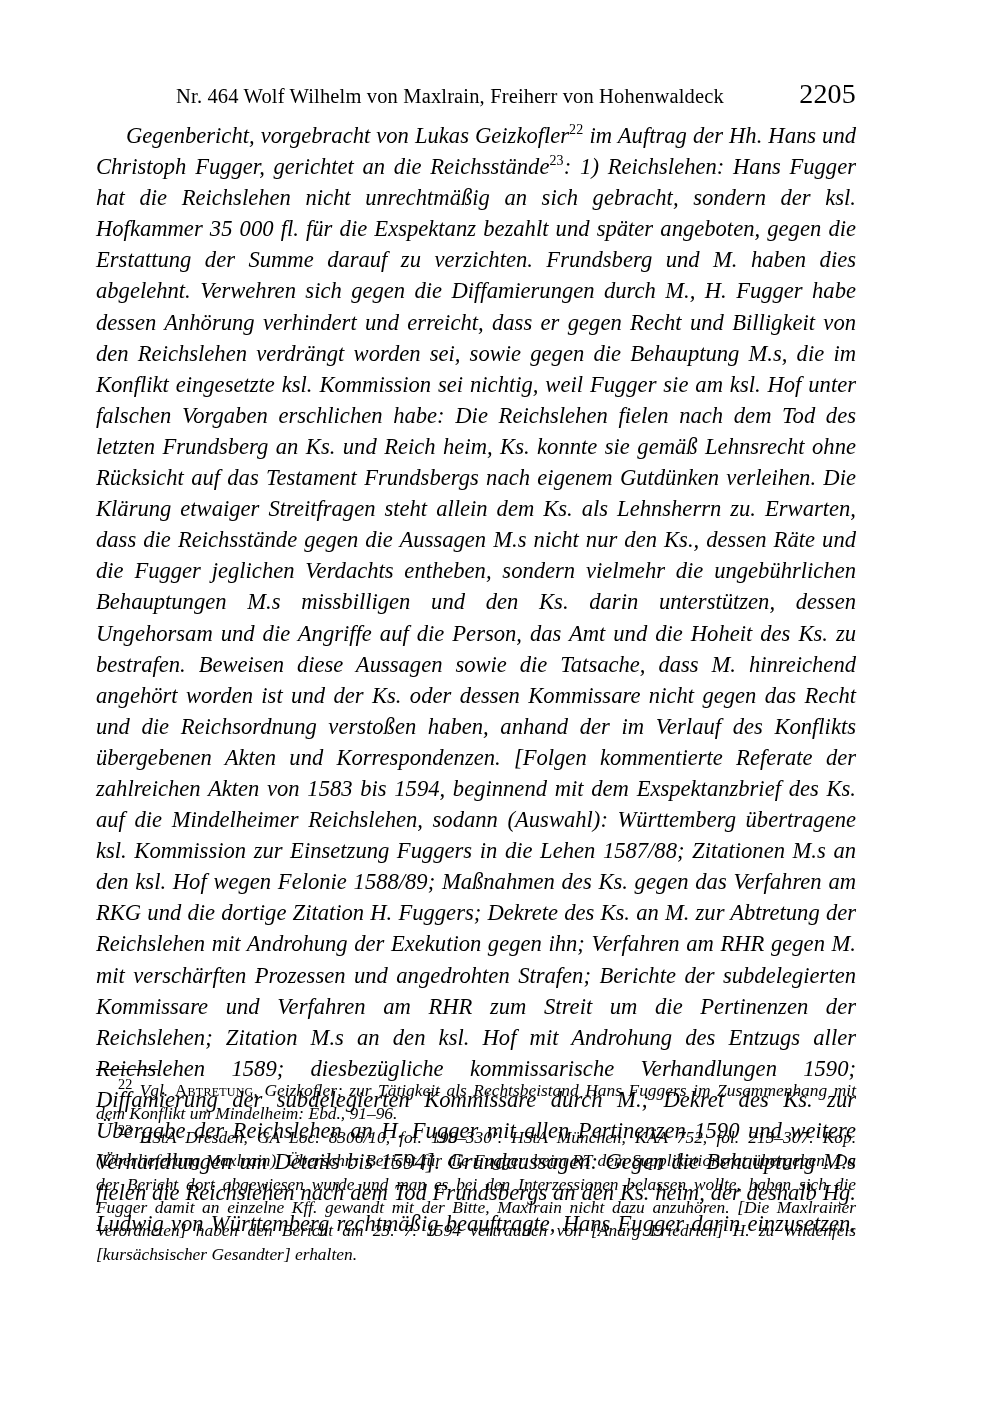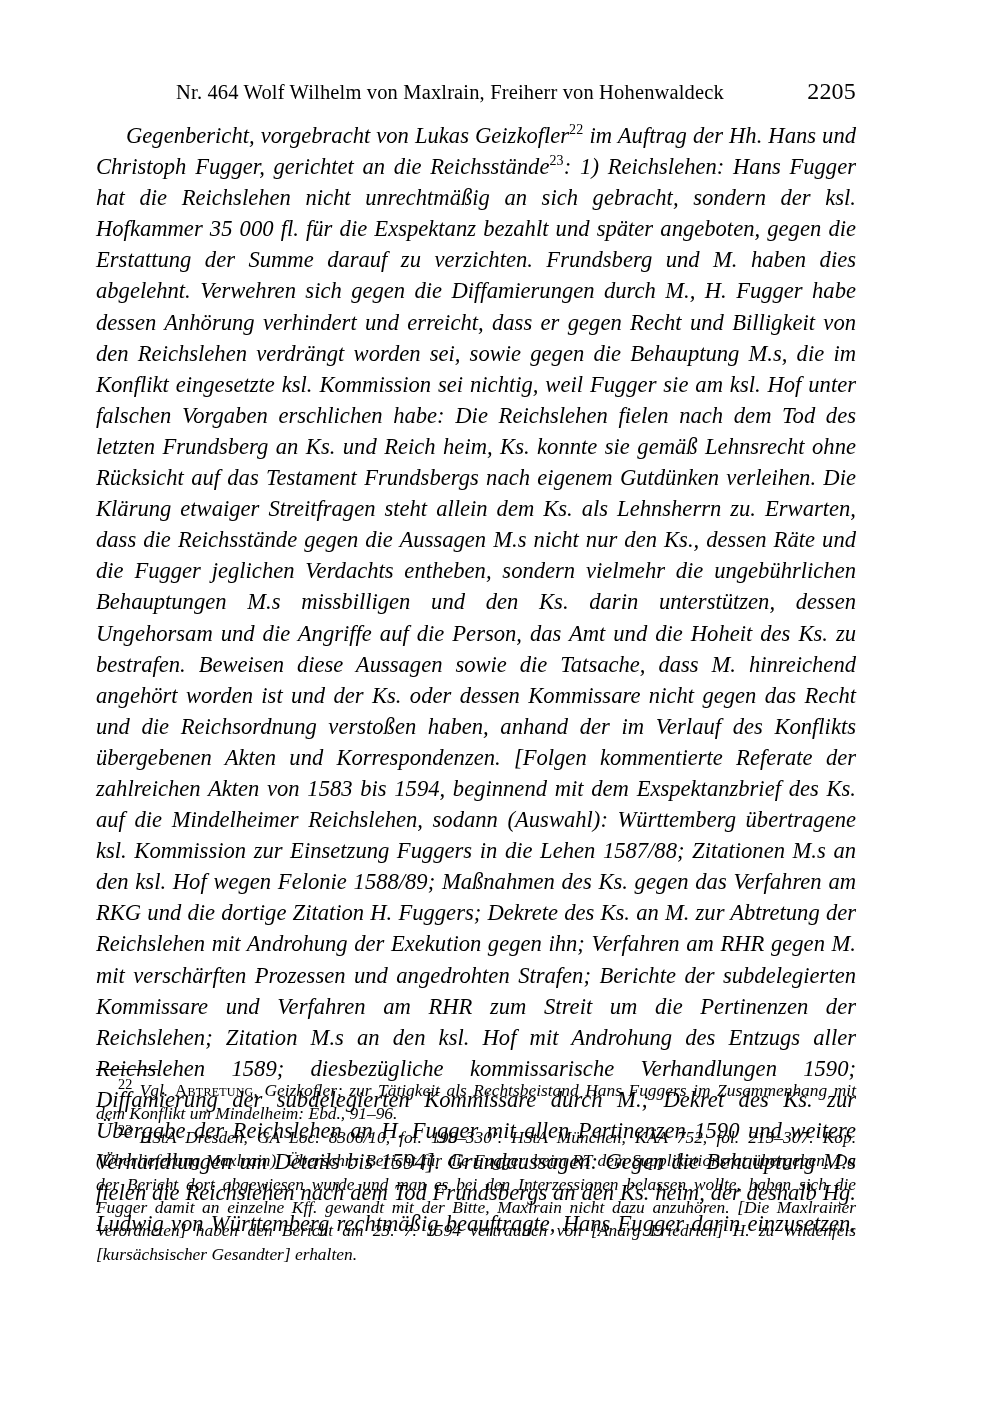--- a/index.html
+++ b/index.html
@@ -39,21 +39,21 @@
     flex: 1 1 auto;
     text-align: center;
     font-size: 20.5px;
     font-style: normal;
     letter-spacing: 0.15px;
     white-space: nowrap;
     padding-left: 10px;
   }
   .running-head-folio {
     flex: 0 0 auto;
-    font-size: 24px;
+    font-size: 28px;
     text-align: right;
     min-width: 62px;
     letter-spacing: 0.2px;
   }
 
   
   .body-block {
     position: absolute;
     left: 96px;
     top: 120px;

